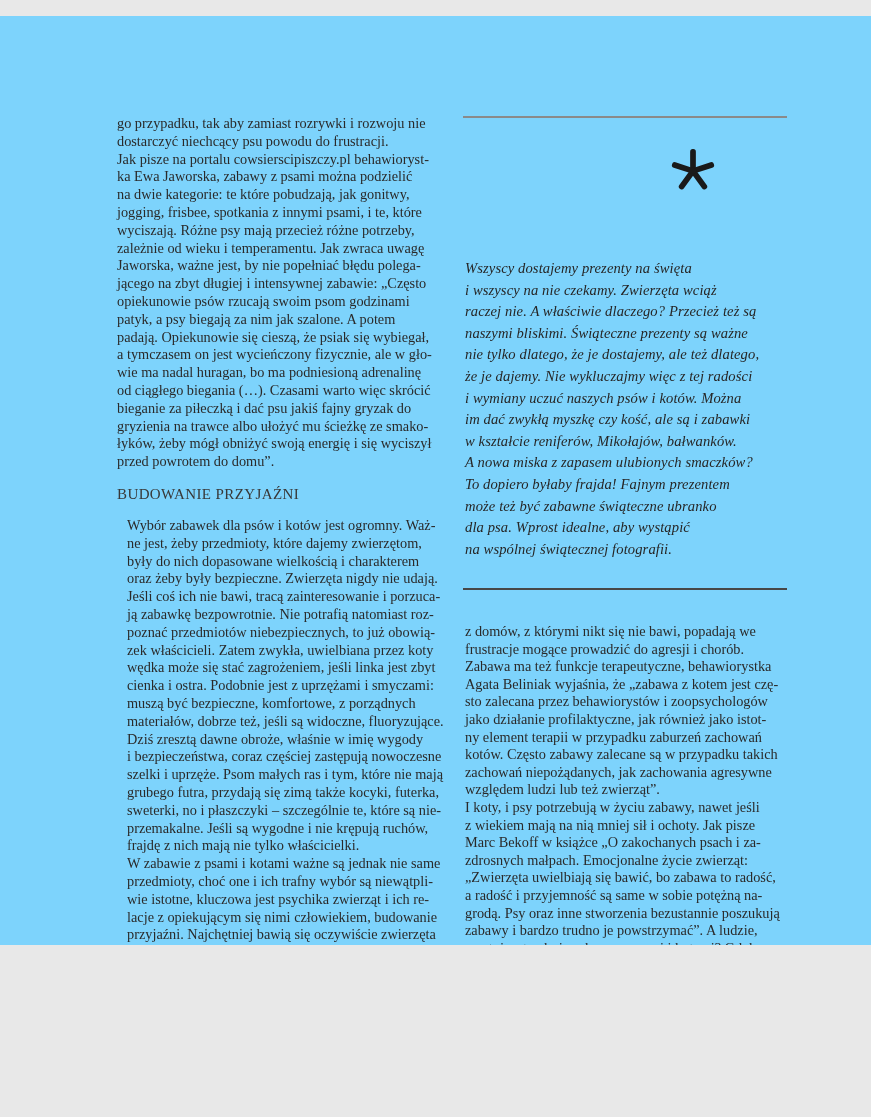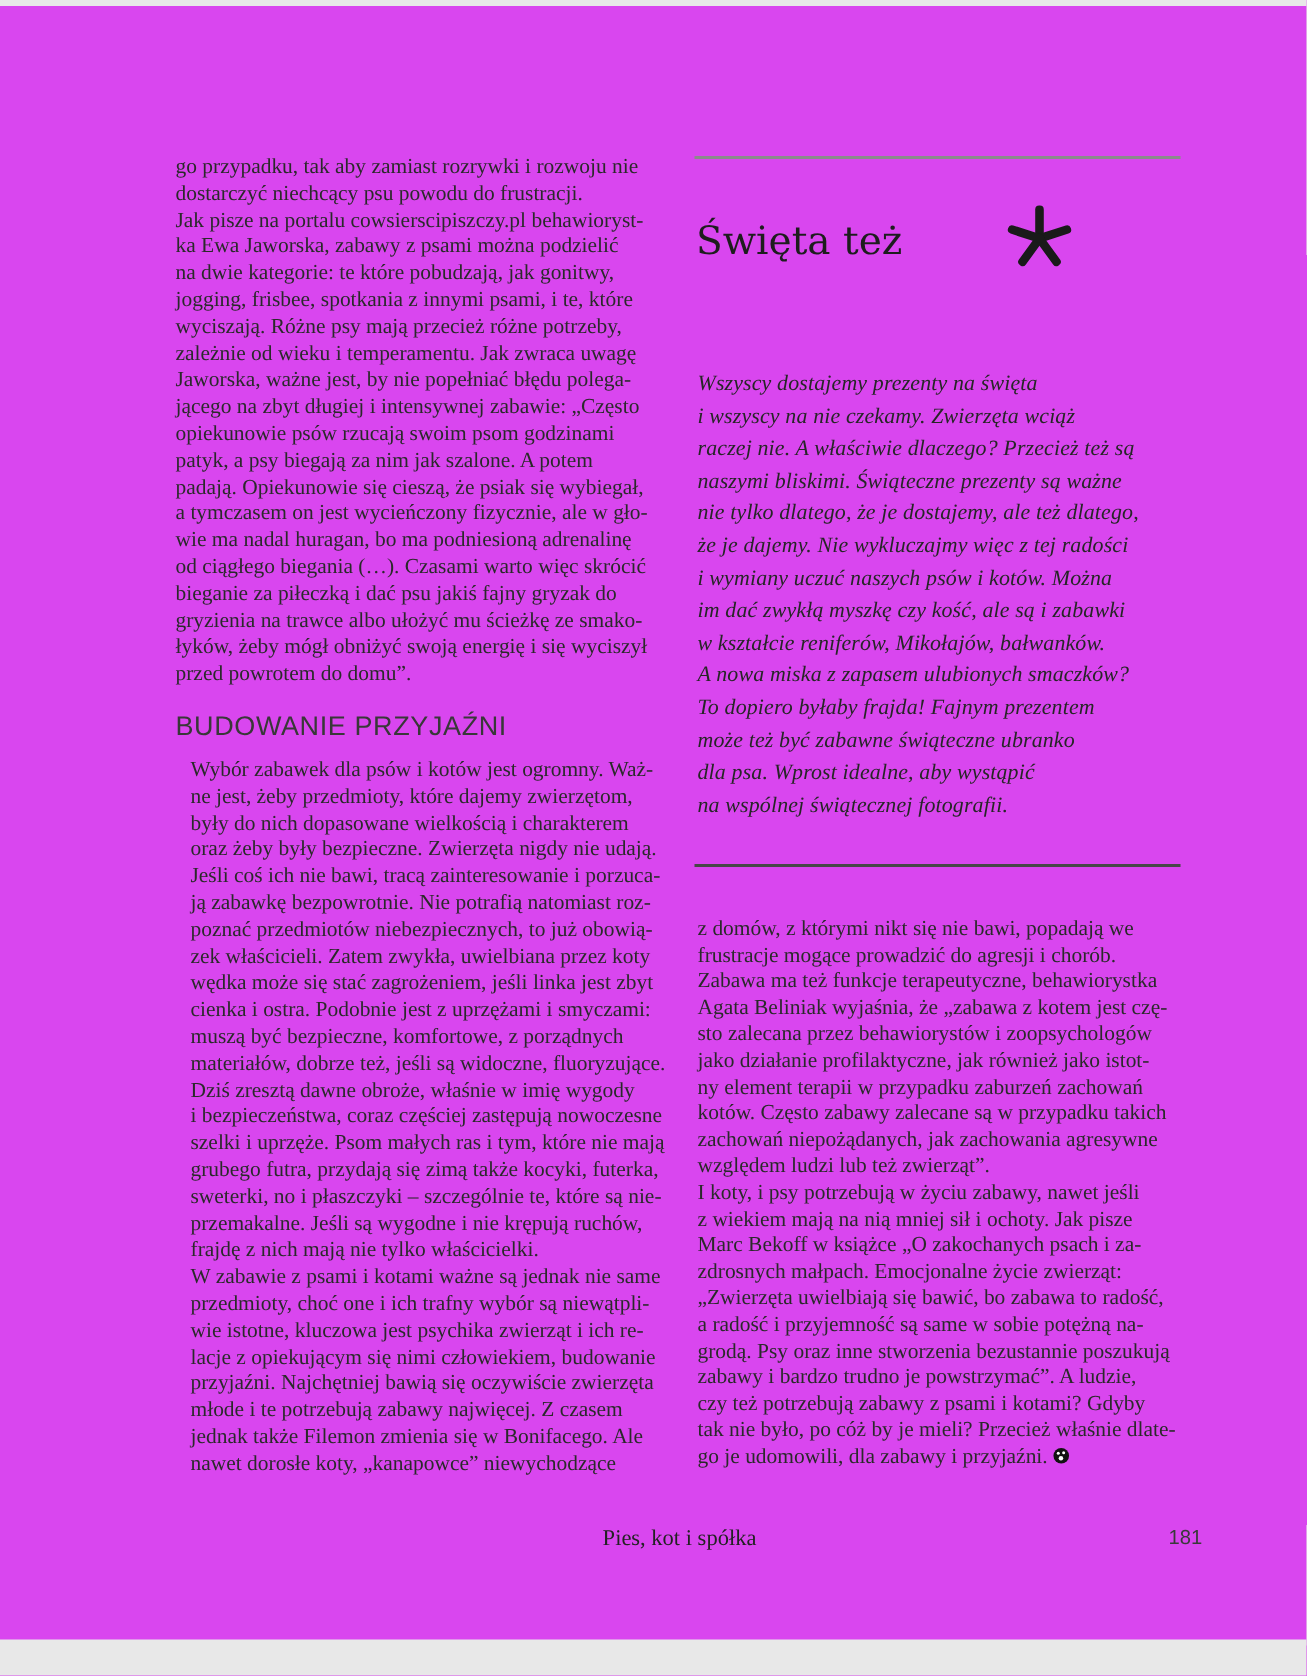--- a/index.html
+++ b/index.html
@@ -1,39 +1,39 @@
 <!DOCTYPE html>
 <html lang="pl"><head>
 <meta charset="utf-8">
 <style>
   html, body { margin: 0; padding: 0; background: #e8e8e8; }
   .page {
     position: relative;
-    width: 871px; height: 1089px;
-    margin: 4px auto;
-    background: #d946ef;
+    width: 871px; height: 929px;
+    margin: 16px auto;
+    background: #7dd3fc;
     overflow: hidden;
     font-family: "Liberation Serif", serif;
     color: #2a2a2a;
   }
   .abs { position: absolute; }
   .body-text {
     margin: 0;
     font-size: 14.3px;
     line-height: 17.8px;
     white-space: pre-line;
     color: #2a2a2a;
   }
   .col-left-p1 { left: 117px; top: 99px;  width: 346px; }
   .col-left-h  { left: 117px; top: 470px; }
   .col-left-p2 { left: 127px; top: 501px; width: 346px; }
   .section-heading {
     margin: 0;
-    font-family: Liberation Sans, sans-serif;
-    font-size: 18px;
+    font-family: Liberation Serif, serif;
+    font-size: 15px;
     font-weight: 400;
     letter-spacing: 0.4px;
     color: #383838;
     white-space: nowrap;
   }
   .rule { height: 2px; }
   .rule-top { left: 463px; top: 100px; width: 324px; background: #8a8a8a; }
   .rule-mid { left: 463px; top: 572px; width: 324px; background: #474747; }
   .headline {
     left: 464px; top: 140px;
@@ -126,21 +126,20 @@
 wie istotne, kluczowa jest psychika zwierząt i ich re-
 lacje z opiekującym się nimi człowiekiem, budowanie
 przyjaźni. Najchętniej bawią się oczywiście zwierzęta
 młode i te potrzebują zabawy najwięcej. Z czasem
 jednak także Filemon zmienia się w Bonifacego. Ale
 nawet dorosłe koty, „kanapowce” niewychodzące</p>
 
   <div class="abs rule rule-top"></div>
 
   <h1 class="abs headline">
-    <span class="hl-line">Święta też</span>
   </h1>
 
   <span class="abs asterisk-wrap">
     <svg viewBox="0 0 100 100" width="44" height="46" aria-hidden="true">
       <g fill="#1a1a1a">
         <rect x="43.5" y="0" width="13" height="57" rx="6"></rect>
         <rect x="43.5" y="0" width="13" height="57" rx="6" transform="rotate(72 50 50)"></rect>
         <rect x="43.5" y="0" width="13" height="57" rx="6" transform="rotate(144 50 50)"></rect>
         <rect x="43.5" y="0" width="13" height="57" rx="6" transform="rotate(216 50 50)"></rect>
         <rect x="43.5" y="0" width="13" height="57" rx="6" transform="rotate(288 50 50)"></rect>

